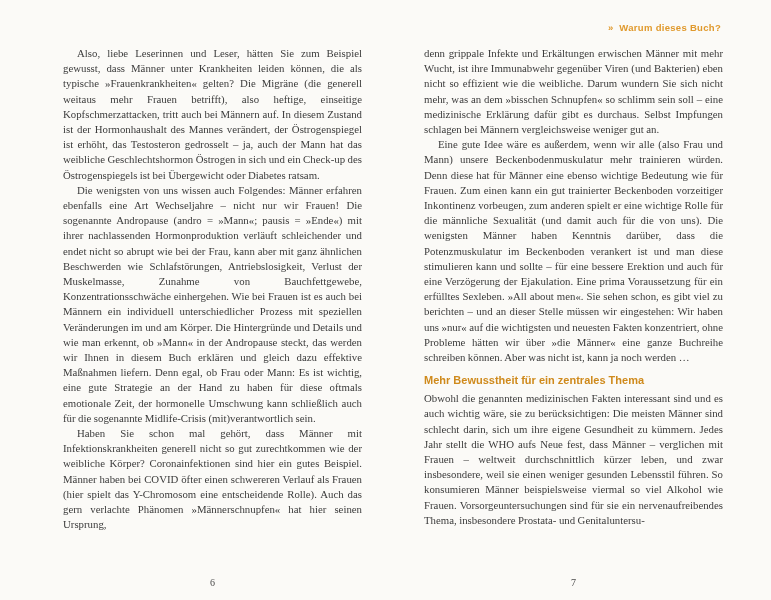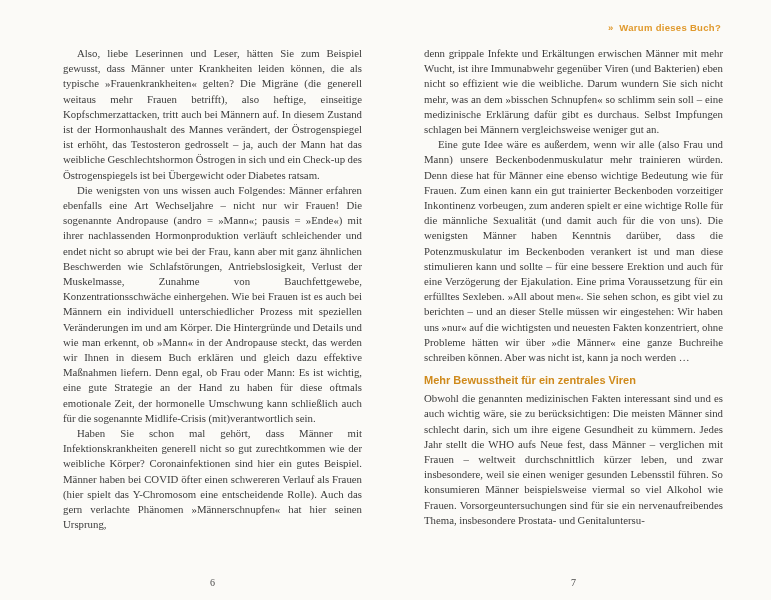--- a/index.html
+++ b/index.html
@@ -87,20 +87,20 @@
     <div class="page">
       <p class="indent">Also, liebe Leserinnen und Leser, hätten Sie zum Beispiel gewusst, dass Männer unter Krankheiten leiden können, die als typische »Frauenkrankheiten« gelten? Die Migräne (die generell weitaus mehr Frauen betrifft), also heftige, einseitige Kopfschmerzattacken, tritt auch bei Männern auf. In diesem Zustand ist der Hormonhaushalt des Mannes verändert, der Östrogenspiegel ist erhöht, das Testosteron gedrosselt – ja, auch der Mann hat das weibliche Geschlechtshormon Östrogen in sich und ein Check-up des Östrogenspiegels ist bei Übergewicht oder Diabetes ratsam.</p>
       <p class="indent">Die wenigsten von uns wissen auch Folgendes: Männer erfahren ebenfalls eine Art Wechseljahre – nicht nur wir Frauen! Die sogenannte Andropause (andro = »Mann«; pausis = »Ende«) mit ihrer nachlassenden Hormonproduktion verläuft schleichender und endet nicht so abrupt wie bei der Frau, kann aber mit ganz ähnlichen Beschwerden wie Schlafstörungen, Antriebslosigkeit, Verlust der Muskelmasse, Zunahme von Bauchfettgewebe, Konzentrationsschwäche einhergehen. Wie bei Frauen ist es auch bei Männern ein individuell unterschiedlicher Prozess mit speziellen Veränderungen im und am Körper. Die Hintergründe und Details und wie man erkennt, ob »Mann« in der Andropause steckt, das werden wir Ihnen in diesem Buch erklären und gleich dazu effektive Maßnahmen liefern. Denn egal, ob Frau oder Mann: Es ist wichtig, eine gute Strategie an der Hand zu haben für diese oftmals emotionale Zeit, der hormonelle Umschwung kann schließlich auch für die sogenannte Midlife-Crisis (mit)verantwortlich sein.</p>
       <p class="indent">Haben Sie schon mal gehört, dass Männer mit Infektionskrankheiten generell nicht so gut zurechtkommen wie der weibliche Körper? Coronainfektionen sind hier ein gutes Beispiel. Männer haben bei COVID öfter einen schwereren Verlauf als Frauen (hier spielt das Y-Chromosom eine entscheidende Rolle). Auch das gern verlachte Phänomen »Männerschnupfen« hat hier seinen Ursprung,</p>
       <div class="page-number">6</div>
     </div>
 
     <div class="page">
       <p>denn grippale Infekte und Erkältungen erwischen Männer mit mehr Wucht, ist ihre Immunabwehr gegenüber Viren (und Bakterien) eben nicht so effizient wie die weibliche. Darum wundern Sie sich nicht mehr, was an dem »bisschen Schnupfen« so schlimm sein soll – eine medizinische Erklärung dafür gibt es durchaus. Selbst Impfungen schlagen bei Männern vergleichsweise weniger gut an.</p>
       <p class="indent">Eine gute Idee wäre es außerdem, wenn wir alle (also Frau und Mann) unsere Beckenbodenmuskulatur mehr trainieren würden. Denn diese hat für Männer eine ebenso wichtige Bedeutung wie für Frauen. Zum einen kann ein gut trainierter Beckenboden vorzeitiger Inkontinenz vorbeugen, zum anderen spielt er eine wichtige Rolle für die männliche Sexualität (und damit auch für die von uns). Die wenigsten Männer haben Kenntnis darüber, dass die Potenzmuskulatur im Beckenboden verankert ist und man diese stimulieren kann und sollte – für eine bessere Erektion und auch für eine Verzögerung der Ejakulation. Eine prima Voraussetzung für ein erfülltes Sexleben. »All about men«. Sie sehen schon, es gibt viel zu berichten – und an dieser Stelle müssen wir eingestehen: Wir haben uns »nur« auf die wichtigsten und neuesten Fakten konzentriert, ohne Probleme hätten wir über »die Männer« eine ganze Buchreihe schreiben können. Aber was nicht ist, kann ja noch werden …</p>
-      <h2 class="section-heading">Mehr Bewusstheit für ein zentrales Viren</h2>
+      <h2 class="section-heading">Mehr Bewusstheit für ein zentrales Thema</h2>
       <p>Obwohl die genannten medizinischen Fakten interessant sind und es auch wichtig wäre, sie zu berücksichtigen: Die meisten Männer sind schlecht darin, sich um ihre eigene Gesundheit zu kümmern. Jedes Jahr stellt die WHO aufs Neue fest, dass Männer – verglichen mit Frauen – weltweit durchschnittlich kürzer leben, und zwar insbesondere, weil sie einen weniger gesunden Lebensstil führen. So konsumieren Männer beispielsweise viermal so viel Alkohol wie Frauen. Vorsorgeuntersuchungen sind für sie ein nervenaufreibendes Thema, insbesondere Prostata- und Genitaluntersu-</p>
       <div class="page-number">7</div>
     </div>
 
   </div>
 
 </div>
 
 </body></html>

